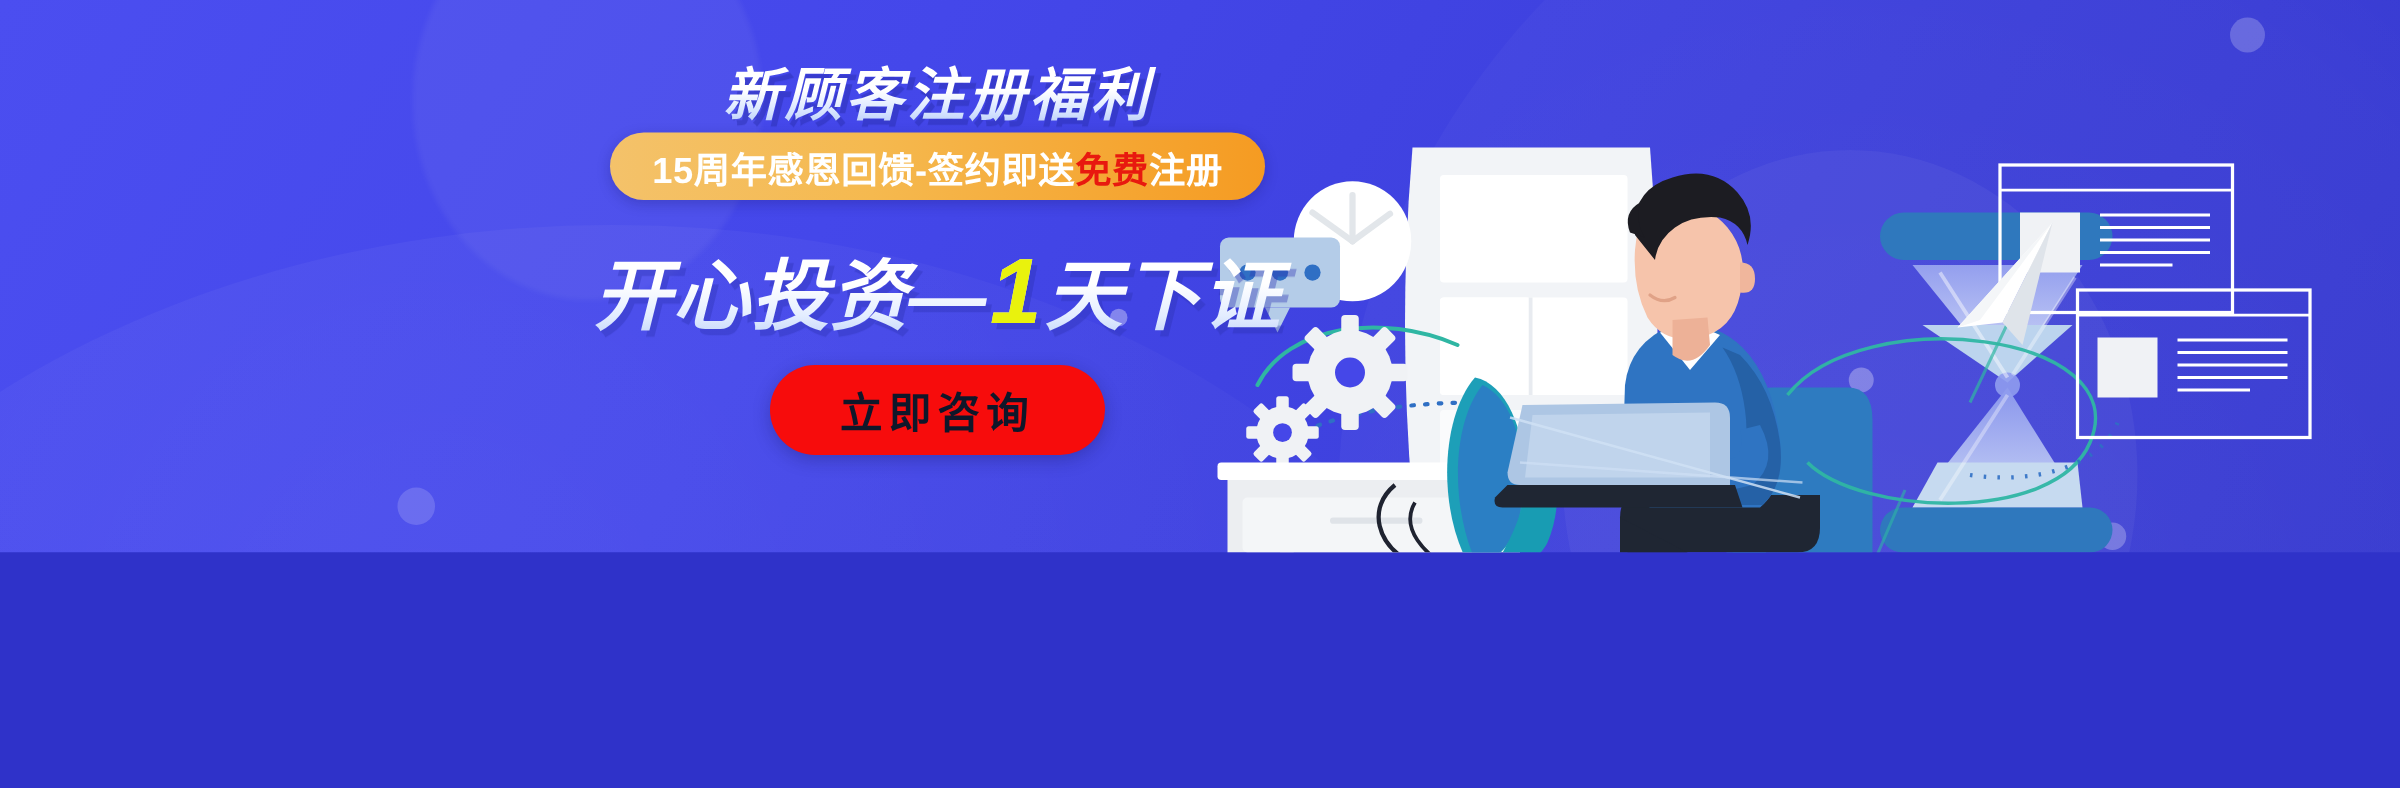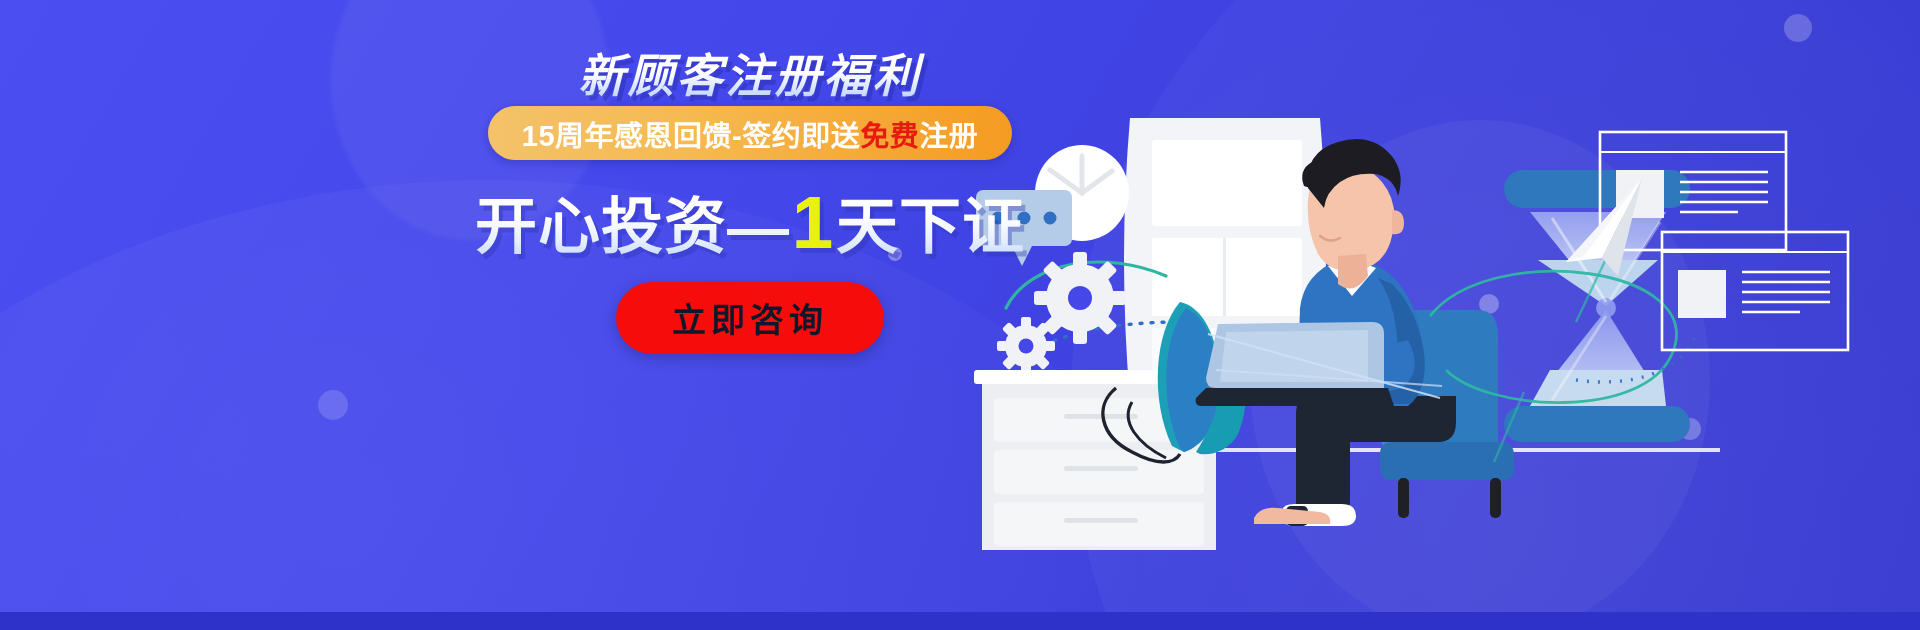--- a/index.html
+++ b/index.html
@@ -1,21 +1,21 @@
 <!DOCTYPE html>
 <html lang="zh-CN"><head>
 <meta charset="utf-8">
 <title>Banner</title>
 <style>
   html,body{margin:0;padding:0;background:#2f32c9;}
   *{box-sizing:border-box;}
 
   .banner{
     position:relative;
-    width:1920px;height:612px;
+    width:1920px;height:442px;
     overflow:hidden;
     font-family:"Liberation Sans","DejaVu Sans",sans-serif;
     background:linear-gradient(120deg,#4b4ef0 0%,#4447ea 35%,#3b3ed8 75%,#3538cf 100%);
   }
 
   
   .bg-layer{position:absolute;inset:0;overflow:hidden;}
   .blob-a{
     position:absolute;left:-260px;top:180px;width:1500px;height:1100px;
     border-radius:50%;
@@ -77,26 +77,26 @@
     height:54px;padding:0 34px;border-radius:27px;
     background:linear-gradient(90deg,#f4c26a 0%,#f5b94f 40%,#f59b22 100%);
     box-shadow:0 3px 10px rgba(20,20,90,.25);
     font-size:29px;font-weight:bold;color:#ffffff;
     white-space:nowrap;letter-spacing:.5px;
     margin-bottom:22px;
   }
   .pill .hl{color:#e8190f;}
 
   .subline{
-    font-size:62px;font-weight:bold;letter-spacing:1px;
+    font-size:62px;font-weight:bold;font-style:italic;letter-spacing:1px;
     background:linear-gradient(180deg,#ffffff 42%,#e3edff 74%,#bdd0f8 100%);
     -webkit-background-clip:text;background-clip:text;
     -webkit-text-fill-color:transparent;
     filter:drop-shadow(4px 5px 0 rgba(45,49,180,.38));
-    margin:0 0 18px 0;white-space:nowrap;line-height:1.1;
+    margin:10px 0 18px 0;white-space:nowrap;line-height:1.1;
   }
   .subline .num{
     -webkit-text-fill-color:#e9f20d;
     color:#e9f20d;
     font-size:74px;
     padding:0 2px;
   }
 
   .cta{
     display:inline-flex;align-items:center;justify-content:center;

